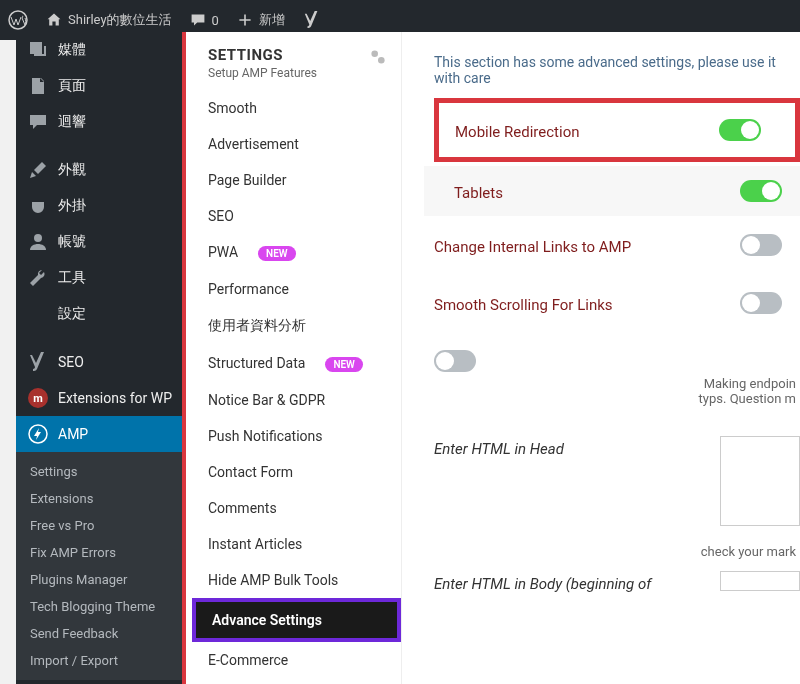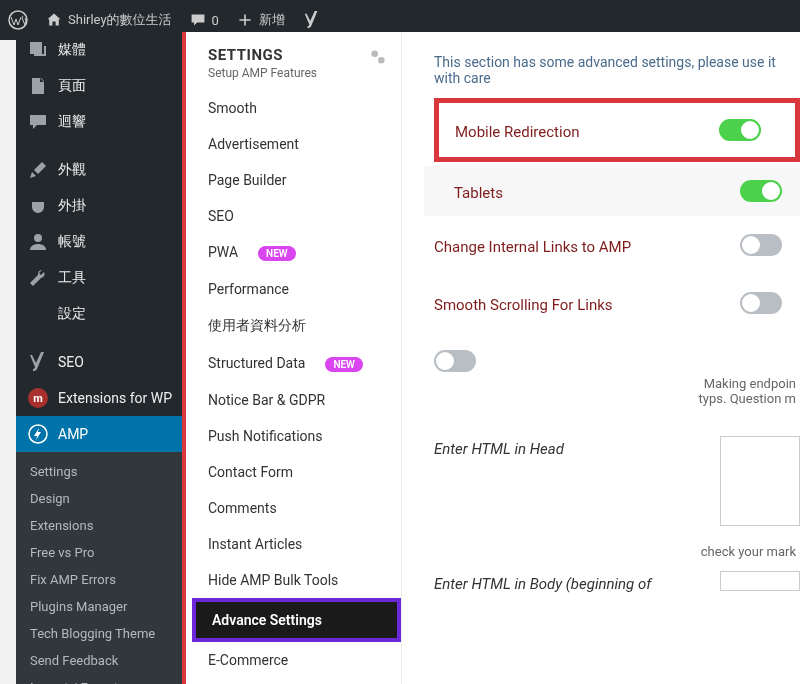--- a/index.html
+++ b/index.html
@@ -148,21 +148,20 @@
     </div>
   <div class="menu-item active">
       <svg viewBox="0 0 20 20">
         <circle cx="10" cy="10" r="9" fill="none" stroke="#fff" stroke-width="1.5"></circle>
         <path d="M11 4l-5 8h3l-1 4 5-8h-3z" fill="#fff"></path>
       </svg>
       <span>AMP</span>
     </div>
   <div class="submenu">
     <div class="sub-item">Settings</div>
-    <div class="sub-item">Design</div>
     <div class="sub-item">Extensions</div>
     <div class="sub-item">Free vs Pro</div>
     <div class="sub-item">Fix AMP Errors</div>
     <div class="sub-item">Plugins Manager</div>
     <div class="sub-item">Tech Blogging Theme</div>
     <div class="sub-item">Send Feedback</div>
     <div class="sub-item">Import / Export</div>
   </div>
 </div>
 

